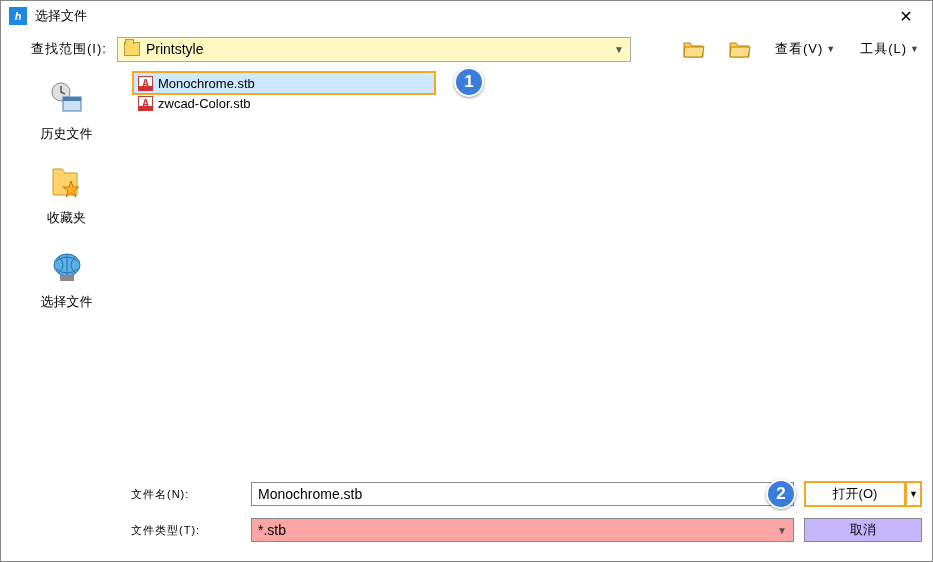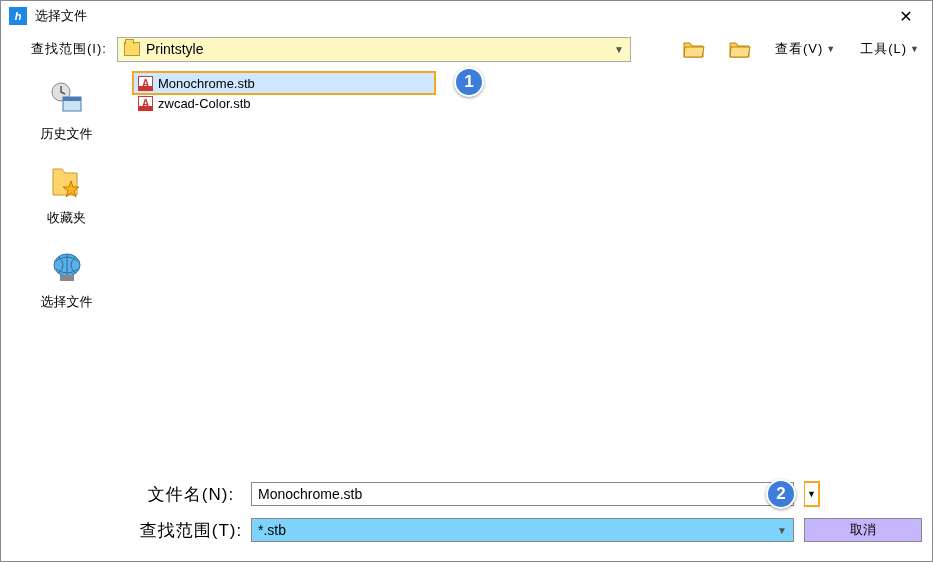--- a/index.html
+++ b/index.html
@@ -26,23 +26,23 @@
 .side-item .txt { font-size:13px; }
 .file-list { flex:1; padding: 6px 10px; position:relative; }
 .file-row { display:flex; align-items:center; height:20px; font-size:13px; padding:0 4px; gap:5px; cursor:pointer; }
 .file-row.selected { background:#cde8ff; outline: 2px solid #f5a623; outline-offset:0; width: 300px; }
 .stb-icon { width:15px; height:15px; background:#fff; border:1px solid #b44; position:relative; display:flex; align-items:center; justify-content:center; }
 .stb-icon::before { content:'A'; color:#c33; font-size:10px; font-weight:bold; }
 .stb-icon::after { content:''; position:absolute; bottom:-1px; left:-1px; right:-1px; height:5px; background:#c33; }
 .callout { position:absolute; width:30px; height:30px; border-radius:50%; background:#3b7dd8; color:#fff; display:flex; align-items:center; justify-content:center; font-size:17px; font-weight:bold; border:2px solid #fff; box-shadow:0 1px 3px rgba(0,0,0,.4); }
 .bottom-area { position:absolute; bottom:10px; left:130px; right:10px; }
 .bottom-row { display:flex; align-items:center; height:30px; margin-bottom:6px; }
-.bottom-lbl { width:120px; font-size:17px; letter-spacing:1px;text-align:center; }
+.bottom-lbl { width:120px; font-size:11px; letter-spacing:1px; }
 .bottom-input { flex:1; height:24px; border:1px solid #888; background:#fff; font-family:"SimSun",monospace; font-size:14px; padding:0 6px; margin-right:10px; display:flex; align-items:center; }
-.bottom-combo { flex:1; height:24px; border:1px solid #888; background:#7dd3fc; font-family:"SimSun",monospace; font-size:14px; padding:0 6px; margin-right:10px; display:flex; align-items:center; position:relative; }
+.bottom-combo { flex:1; height:24px; border:1px solid #888; background:#fca5a5; font-family:"SimSun",monospace; font-size:14px; padding:0 6px; margin-right:10px; display:flex; align-items:center; position:relative; }
 .bottom-combo .dd { margin-left:auto; font-size:10px; color:#555; }
 .action-btn-wrap { width:118px; display:flex; position:relative; }
 .open-btn { flex:1; height:26px; border:2px solid #f5a623; background:#fff; display:flex; align-items:center; justify-content:center; font-size:13px; cursor:pointer; }
 .open-split { width:16px; height:26px; border:2px solid #f5a623; border-left:1px solid #f5a623; background:#fff; display:flex; align-items:center; justify-content:center; font-size:9px; cursor:pointer; }
 .cancel-btn { width:118px; height:24px; border:1px solid #888; background:#c4b5fd; display:flex; align-items:center; justify-content:center; font-size:13px; cursor:pointer; }
 </style>
 </head>
 <body>
 
 <div class="titlebar">
@@ -130,25 +130,28 @@
 </div>
 
 <div class="bottom-area">
   <div class="bottom-row">
     <div class="bottom-lbl">文件名(N):</div>
     <div class="bottom-input">
         <span>Monochrome.stb</span>
       </div>
     <div class="action-btn-wrap">
       <div class="callout" style="left:-38px; top:-2px;">2</div>
+      <div class="open-btn">
+          <span>打开(O)</span>
+        </div>
       <div class="open-split">▼</div>
     </div>
   </div>
   <div class="bottom-row">
-    <div class="bottom-lbl">查找范围(T):</div>
+    <div class="bottom-lbl">文件类型(T):</div>
     <div class="bottom-combo">
       <span>*.stb</span>
       <span class="dd">▼</span>
     </div>
     <div class="cancel-btn">
         <span>取消</span>
       </div>
   </div>
 </div>
 

